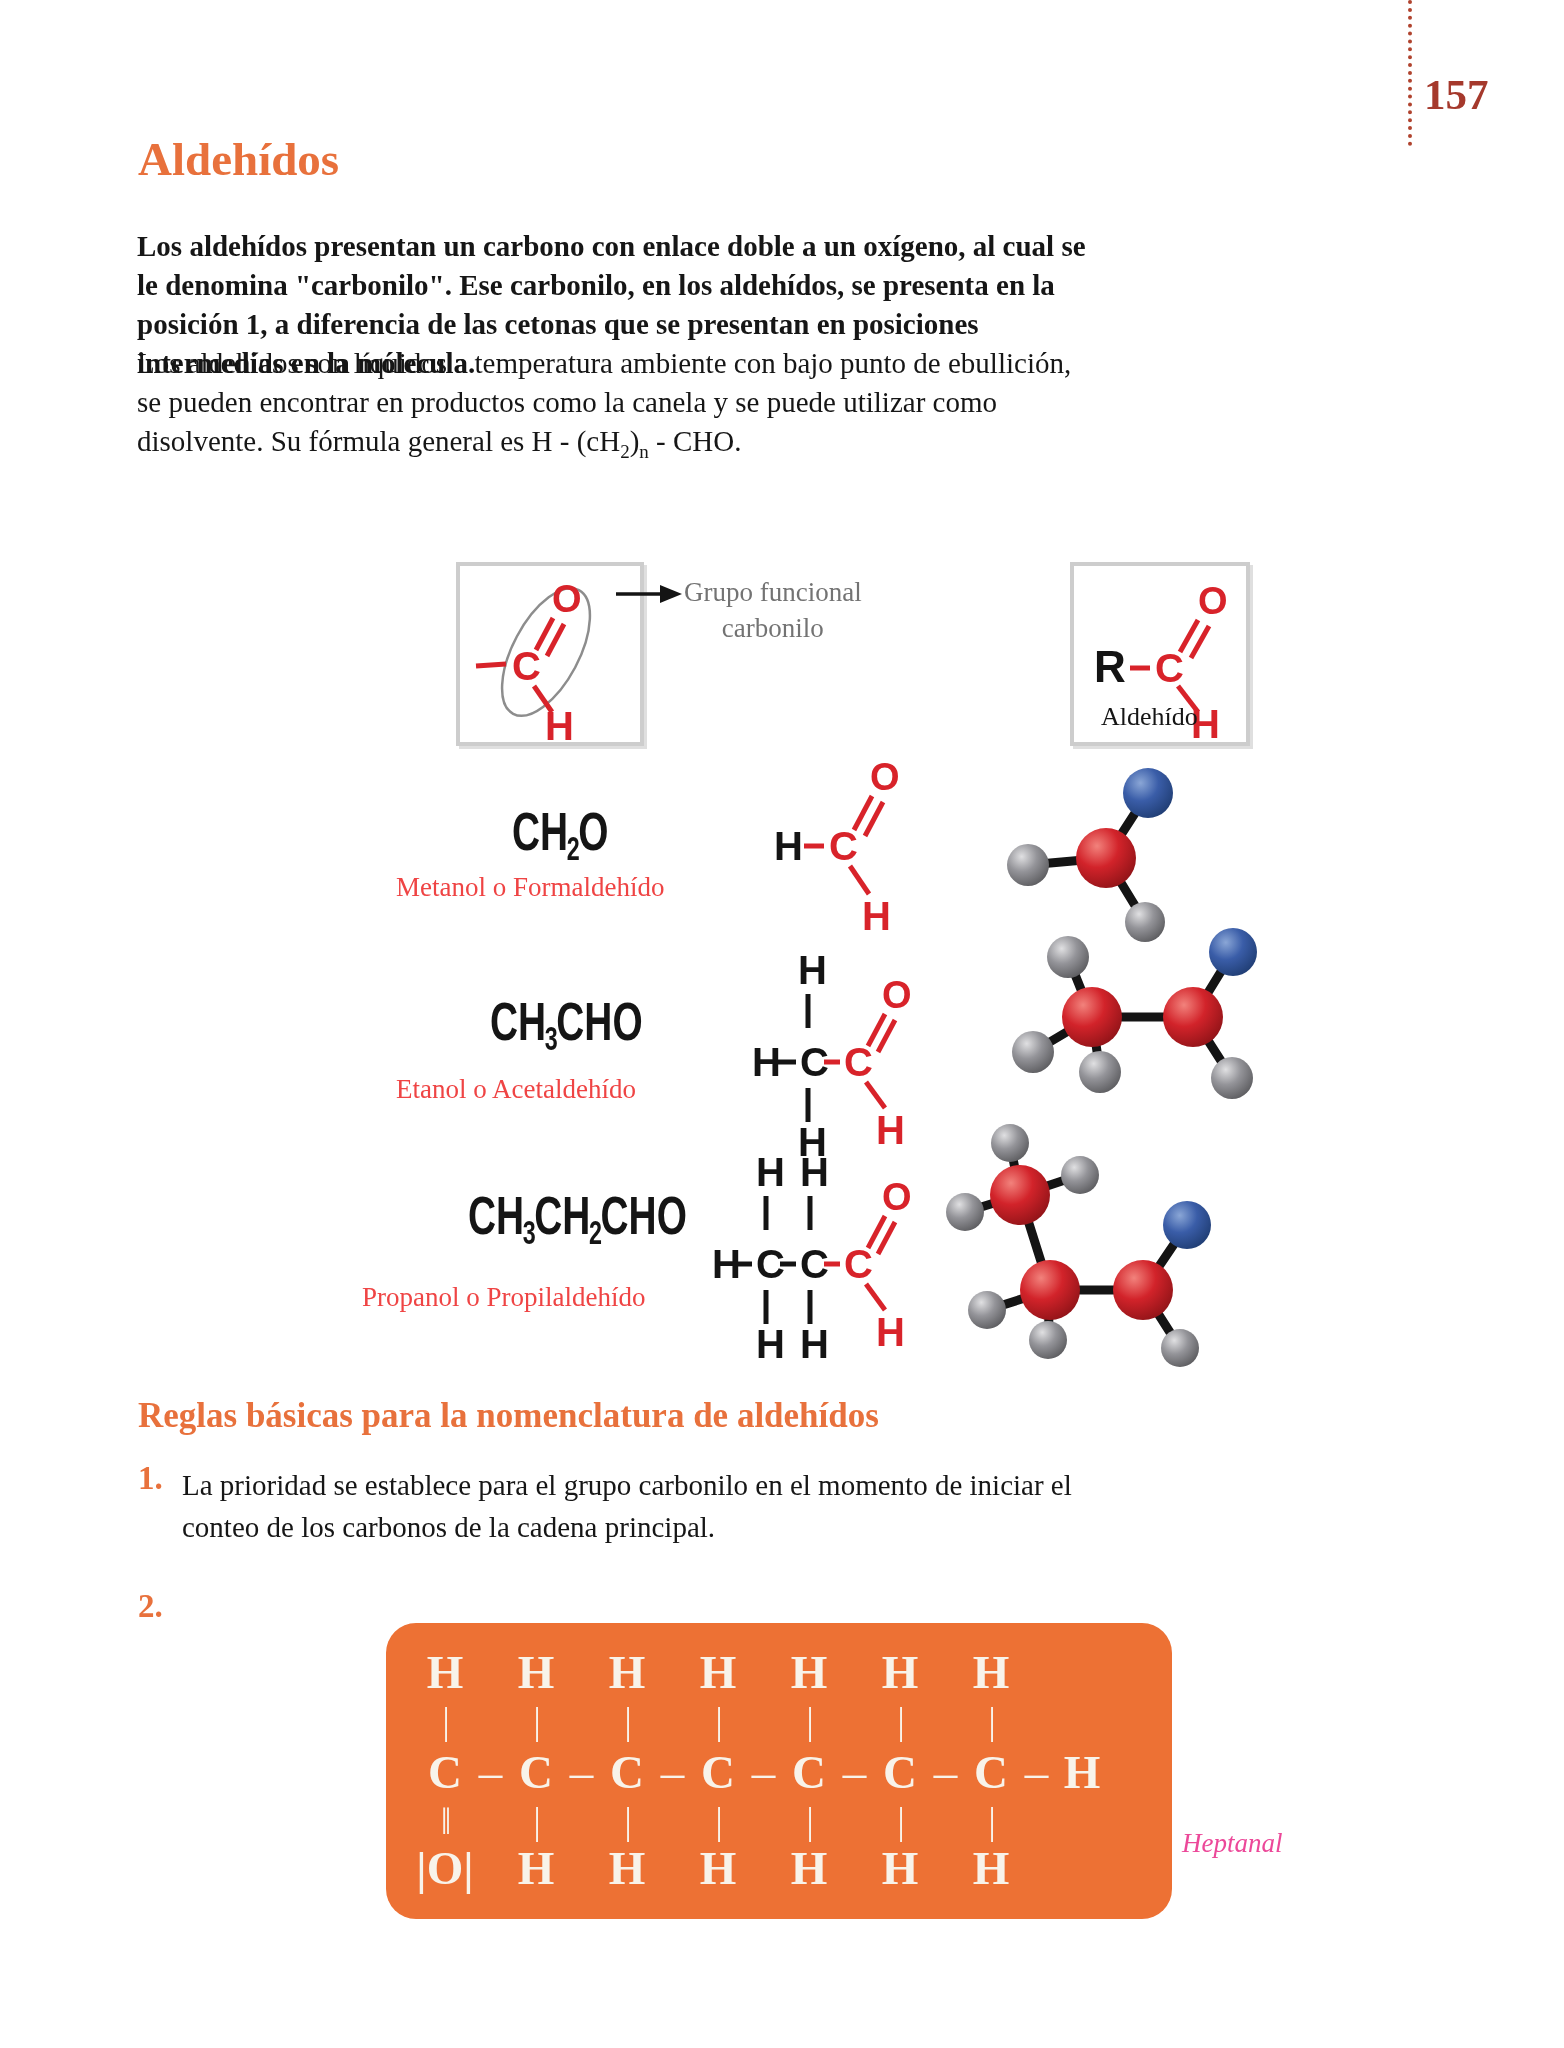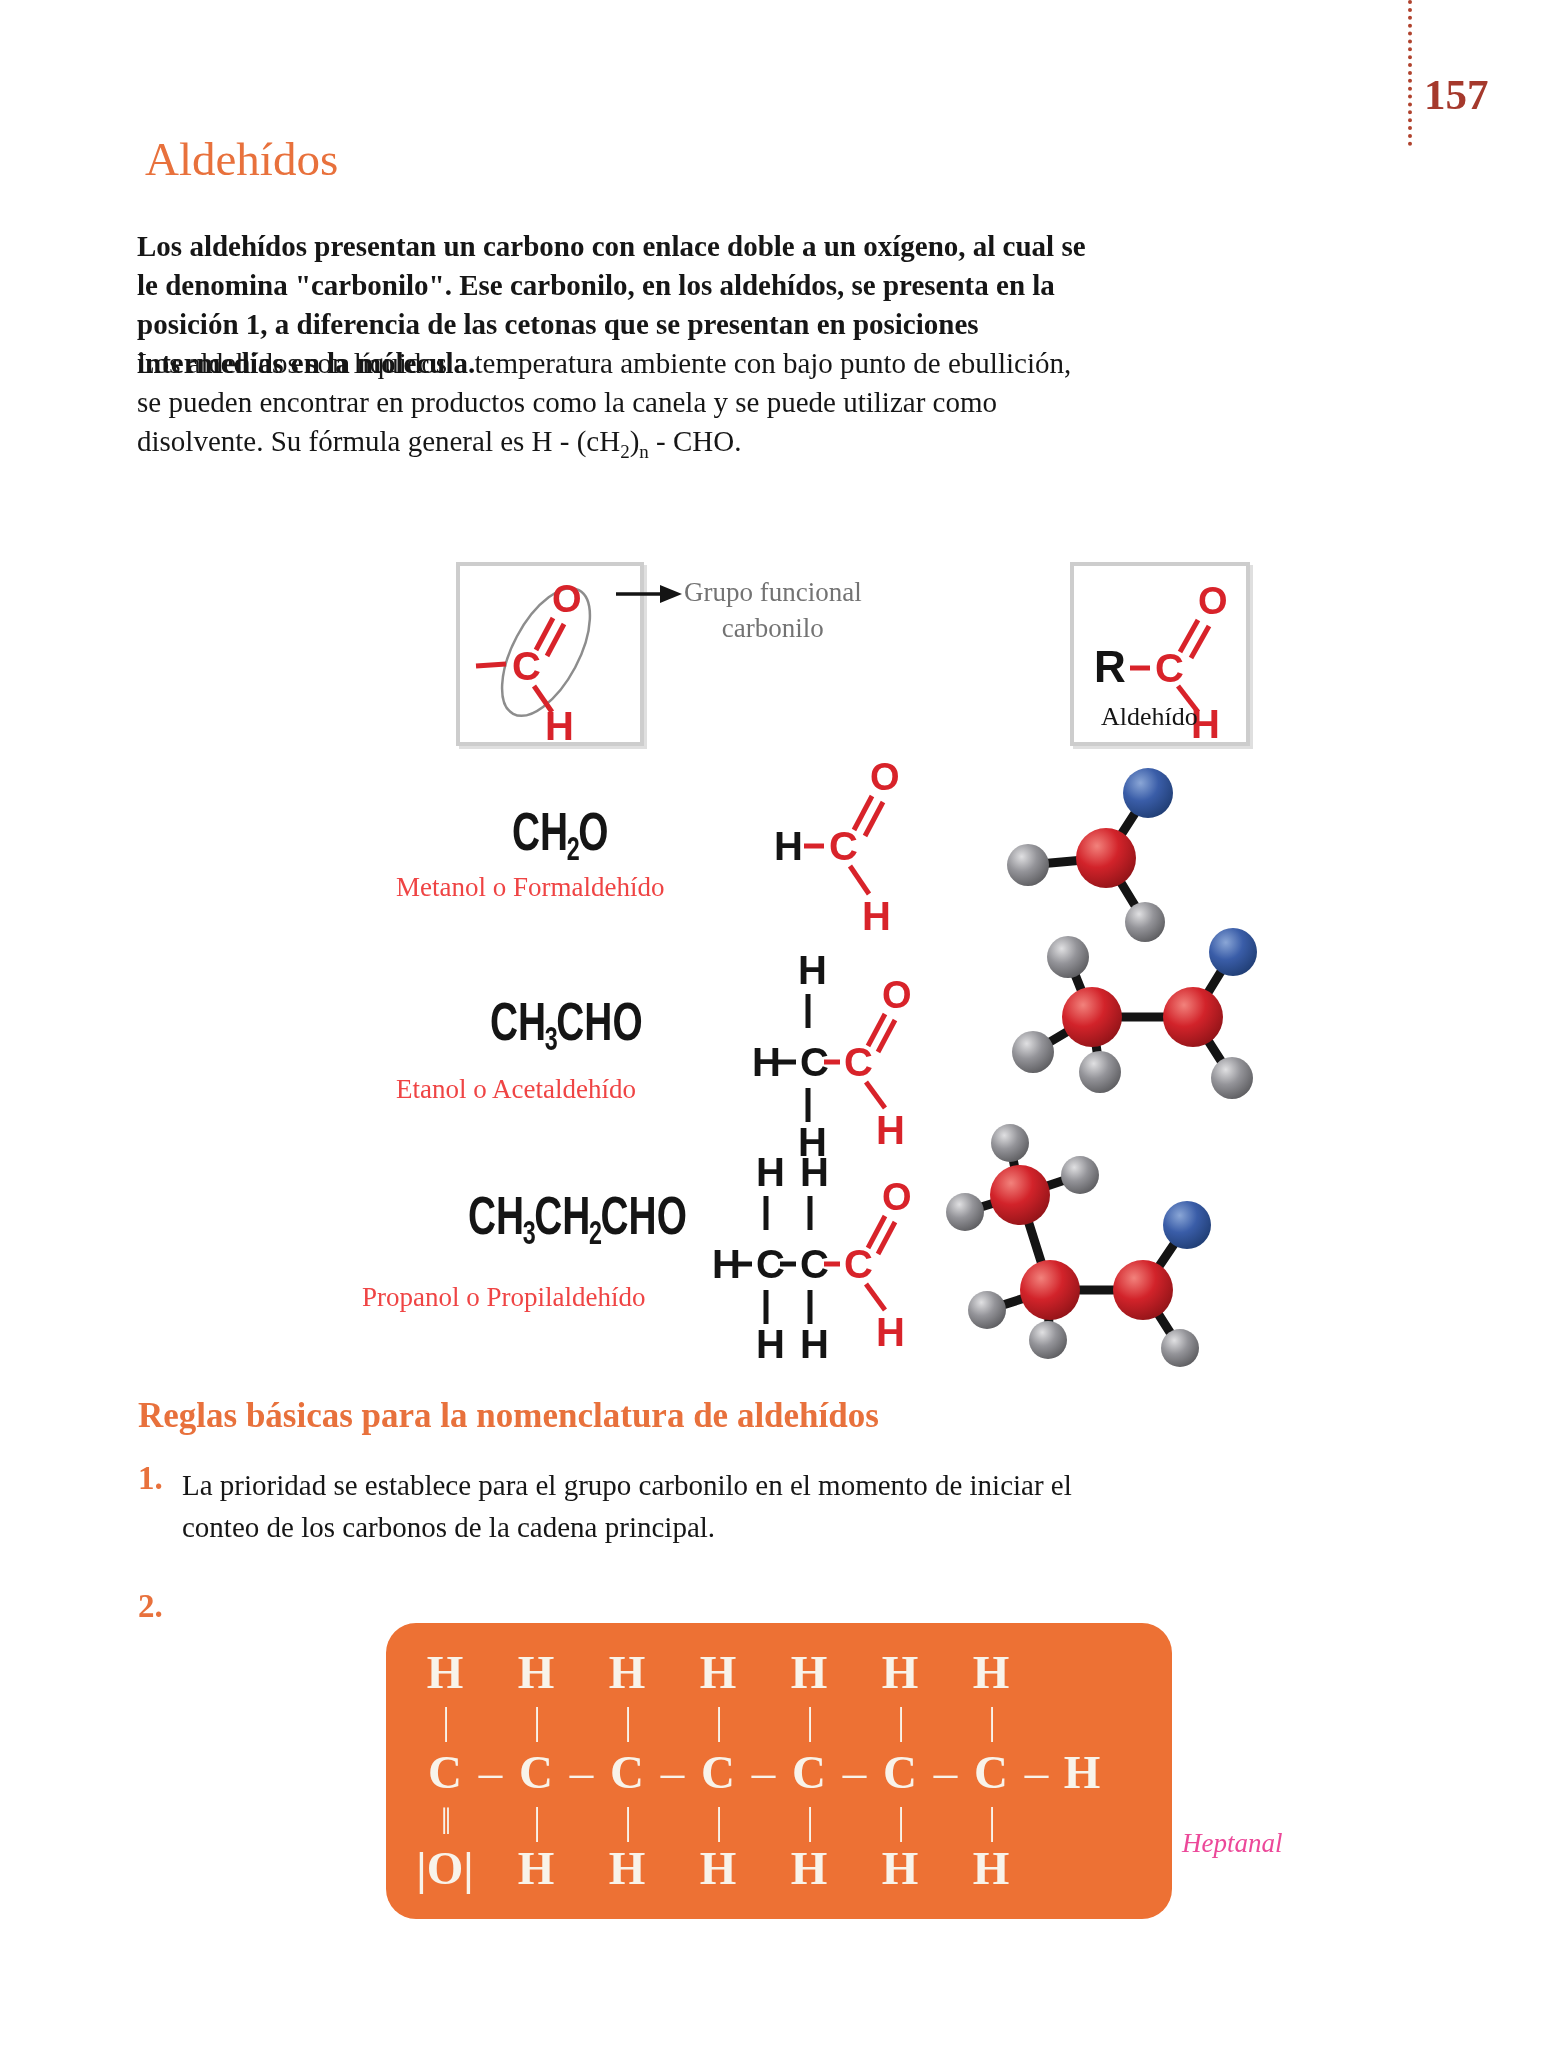--- a/index.html
+++ b/index.html
@@ -5,21 +5,21 @@
   html,body{margin:0;padding:0;background:#ffffff;}
   .page{position:relative;width:1564px;height:2048px;background:#ffffff;overflow:hidden;
         font-family:"Liberation Serif",serif;color:#141414;}
   .abs{position:absolute;}
 
   
   .dotline{position:absolute;left:1408px;top:0;height:146px;width:0;border-left:4px dotted #b0432e;}
   .pagenum{position:absolute;left:1424px;top:70px;font-size:43px;font-weight:bold;color:#a5392c;}
 
   
-  .title{position:absolute;left:138px;top:132px;font-size:47px;font-weight:normal;color:#e8713c;margin-left:7px;}
+  .title{position:absolute;left:138px;top:132px;font-size:47px;font-weight:bold;color:#e8713c;}
   .para{position:absolute;left:137px;width:965px;font-size:29px;line-height:39px;color:#161616;}
   sub.fsub2{font-size:19px;}
 
   
   .wbox{position:absolute;background:#ffffff;border:4px solid #cdcdcd;box-shadow:3px 3px 0 rgba(185,185,185,.45);}
   .callout{position:absolute;left:684px;top:574px;font-size:27px;line-height:36px;color:#737373;text-align:center;}
   .aldlabel{position:absolute;left:10px;bottom:10px;font-size:26px;color:#151515;margin-left:17px;}
 
   
   .cf{position:absolute;font-family:"Liberation Sans",sans-serif;font-weight:bold;font-size:54px;

